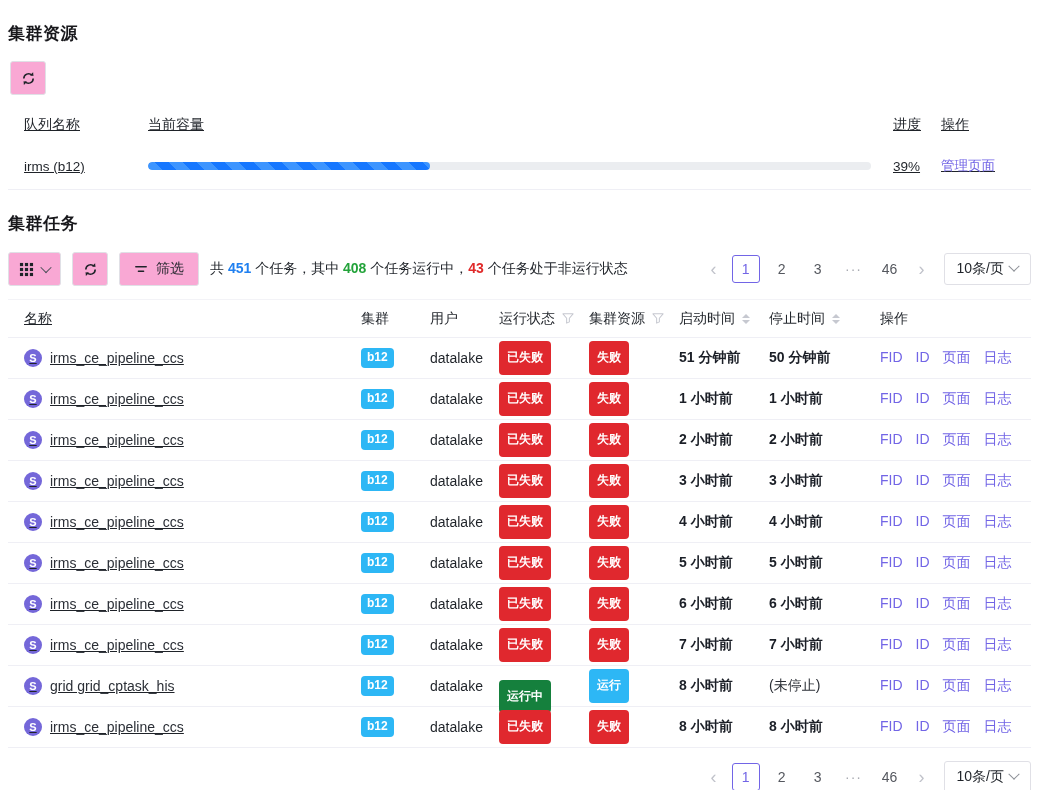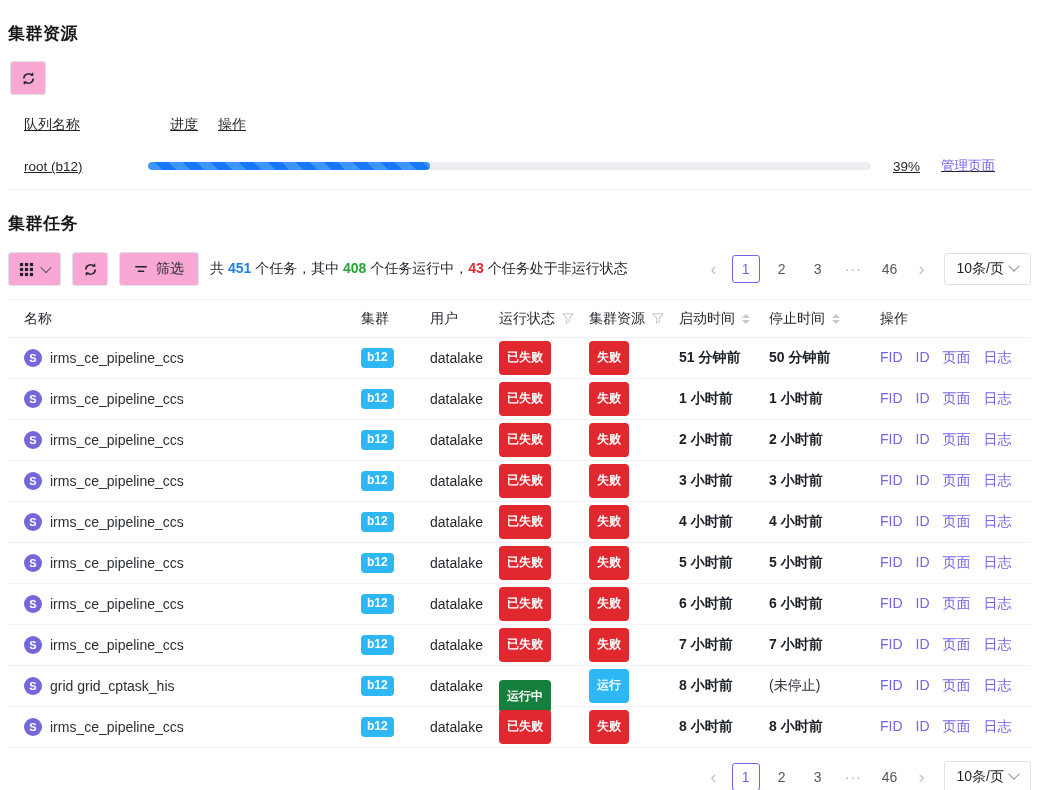--- a/index.html
+++ b/index.html
@@ -55,21 +55,21 @@
   .page-size { display:inline-flex; align-items:center; gap:6px; border:1px solid #e0e0e6;
     border-radius:3px; height:32px; padding:0 12px; margin-left:4px; cursor:pointer; }
   .page-size .chev { transform:rotate(45deg) translate(-2px,-2px); border-color:#8d9097; }
 
   
   .ttable { width:1023px; margin-top:13px; }
   .thead-row, .trow { display:flex; align-items:center; }
   .thead-row { height:39px; border-top:1px solid #f3f3f7; border-bottom:1px solid #efeff5;
     font-weight:500; color:#1f2329; }
   .trow { height:41px; border-bottom:1px solid #efeff5; }
-  .col-name { flex:1; display:flex; align-items:center; gap:8px; padding-left:16px; }
+  .col-name { flex:1; display:flex; align-items:center; gap:8px; padding-left:16px;text-decoration:underline; }
   .col-cluster { width:69px; } .col-user { width:69px; }
   .col-run { width:90px; } .col-final { width:90px; }
   .col-start { width:90px; } .col-stop { width:101px; }
   .col-action { width:161px; display:flex; gap:13px; padding-left:10px; }
   .hdr-inline { display:inline-flex; align-items:center; gap:7px; }
 
   .avatar { width:18px; height:18px; border-radius:50%; background:#7467d9; color:#fff;
     font-size:11px; font-weight:600; display:inline-flex; align-items:center; justify-content:center; }
   .task-name { color:#2b2f36; }
 
@@ -106,25 +106,26 @@
           <path d="M13 8a5 5 0 0 1-8.6 3.5" fill="none" stroke="currentColor" stroke-width="1.7"></path>
           <path d="M12.9 1.2l.4 4-3.8-.7z" fill="currentColor"></path>
           <path d="M3.1 14.8l-.4-4 3.8.7z" fill="currentColor"></path>
         </svg>
       </span>
     </button>
 
     <div class="rtable">
       <div class="rhead">
         <div class="rcol-queue">队列名称</div>
+        <div class="rcol-capacity">当前容量</div>
         <div class="rcol-progress">进度</div>
         <div class="rcol-action">操作</div>
       </div>
       <div class="rrow">
-        <div class="rcol-queue">root (b12)</div>
+        <div class="rcol-queue">irms (b12)</div>
         <div class="rcol-capacity">
           <div class="progress-track">
             <div class="progress-fill" style="width:39%"></div>
           </div>
         </div>
         <div class="rcol-progress">39%</div>
         <div class="rcol-action">
           <a class="link">管理页面</a>
         </div>
       </div>

